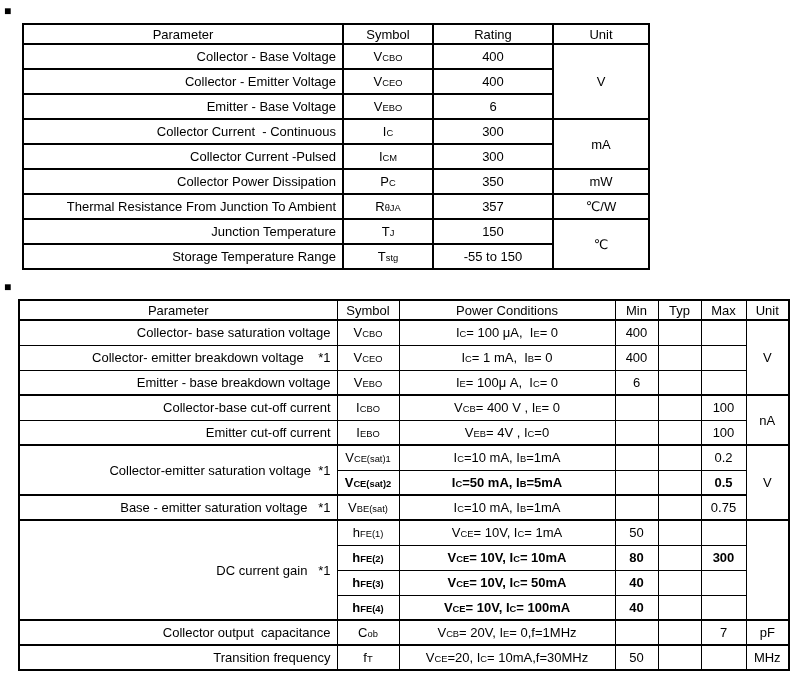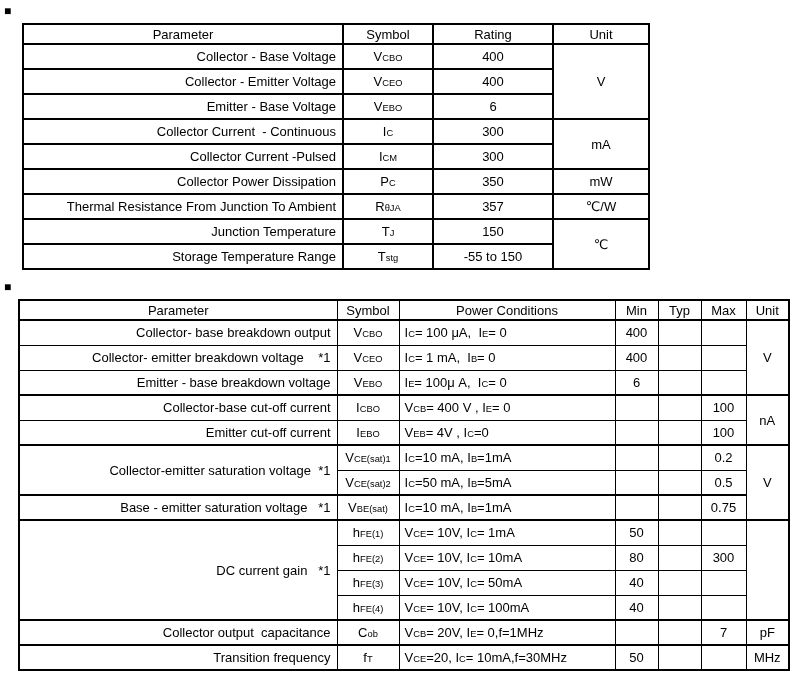--- a/index.html
+++ b/index.html
@@ -26,23 +26,23 @@
   }
   .t1 { width: 626px; margin-left: 22px; }
   .t1 th, .t1 td { border-width: 2px; }
   .t2 { width: 770px; margin-left: 18px; margin-top: 1px; }
   .t1 tr, .t2 tr { height: 25px; }
   tr.hdr { height: 20px; }
   tr.hdr th { text-align: center; border-bottom-width: 2.4px; }
   td.p { text-align: right; }
   td.cen { text-align: center; padding: 0 2px; }
   td.sym { text-align: center; padding: 0 2px; }
-  td.cond { text-align: left; padding: 0 5px; }
+  td.cond { text-align: center; padding: 0 5px; }
   tr.gs td { border-top-width: 2.4px; }
-  tr.tn td { border-top-width: 1px; }
+  tr.tn td { border-top-width: 1px; font-weight: bold; }
   .sm { font-size: 0.72em; }
   .gap1 { margin-top: 11px; }
 </style>
 </head>
 <body>
 
 <div class="page">
 
   <div class="sec-title">
     <span class="marker">■</span>
@@ -133,21 +133,21 @@
         <tr class="hdr">
       <th>Parameter</th>
       <th>Symbol</th>
       <th>Power Conditions</th>
       <th>Min</th>
       <th>Typ</th>
       <th>Max</th>
       <th>Unit</th>
     </tr>
     <tr>
-      <td class="p">Collector- base breakdown output</td>
+      <td class="p">Collector- base saturation voltage</td>
       <td class="sym">V<span class="sm">CBO</span></td>
       <td class="cond">I<span class="sm">C</span>= 100 μA, &nbsp;I<span class="sm">E</span>= 0</td>
       <td class="cen">400</td>
       <td class="cen"></td>
       <td class="cen"></td>
       <td class="cen" rowspan="3">V</td>
     </tr>
     <tr>
       <td class="p">Collector- emitter breakdown voltage&nbsp;&nbsp;&nbsp;&nbsp;*1</td>
       <td class="sym">V<span class="sm">CEO</span></td>

